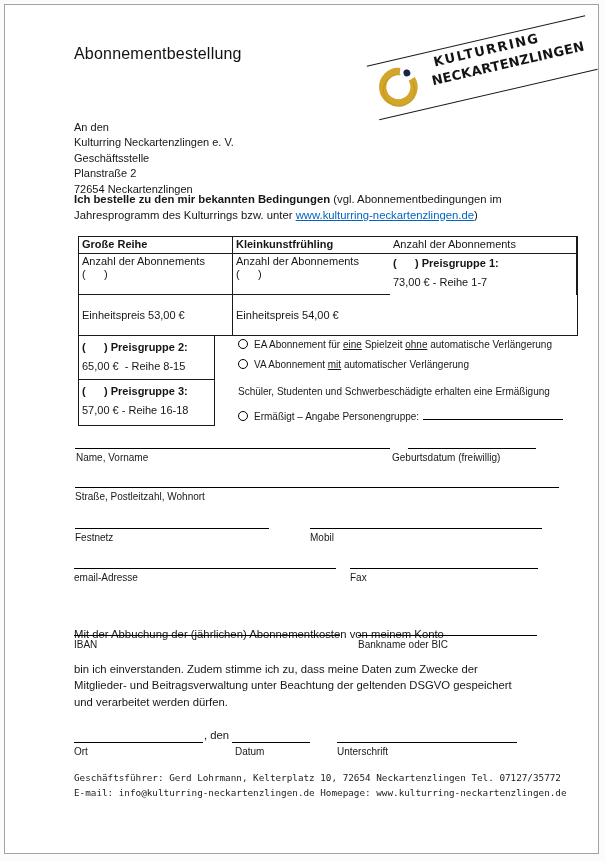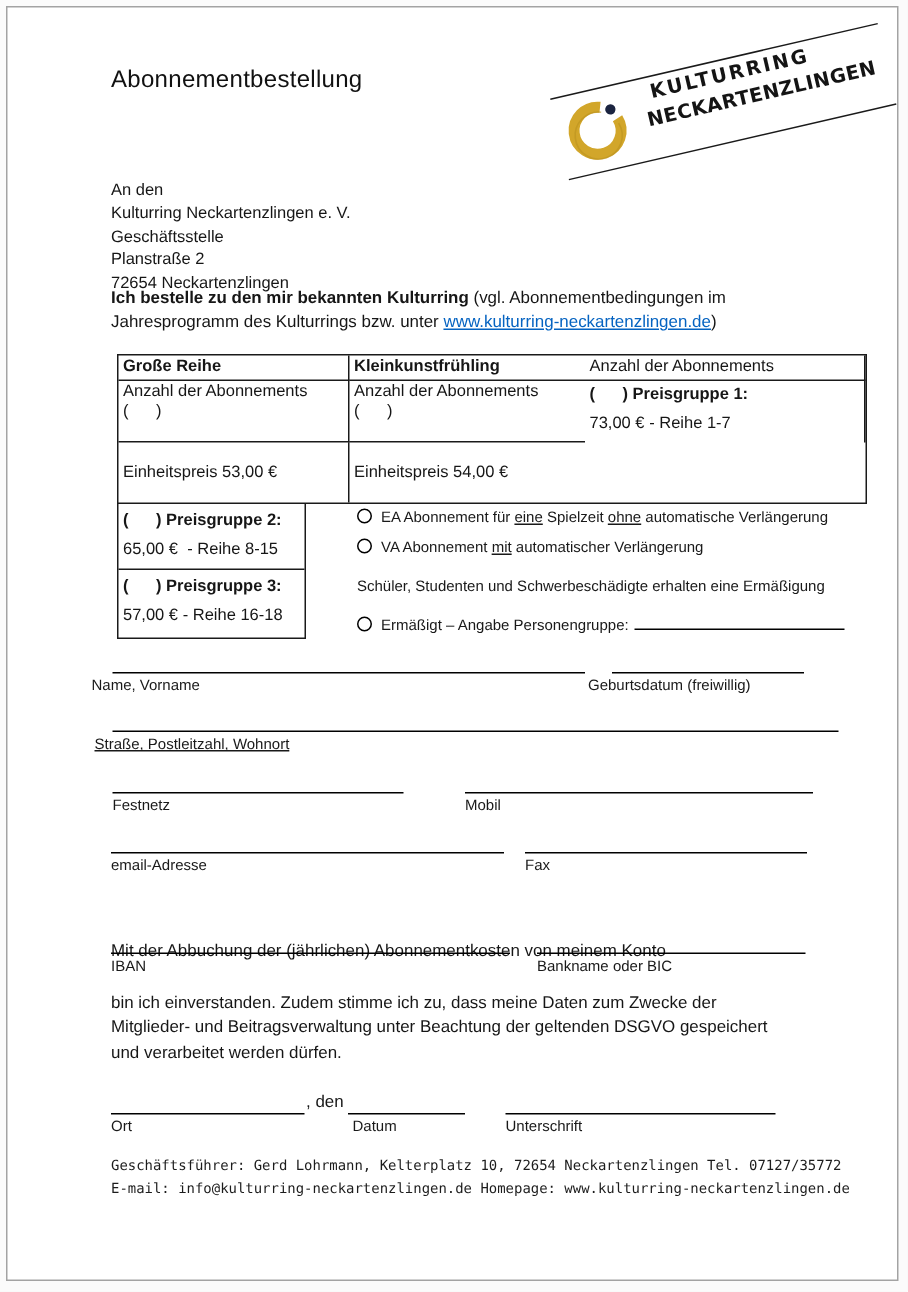--- a/index.html
+++ b/index.html
@@ -32,21 +32,21 @@
 
   
   .tm{left:78px;top:236px;width:500px;display:grid;grid-template-columns:154px 157px 187px;grid-template-rows:17px 41px 40px;border:1px solid #1a1a1a;box-sizing:border-box;}
   .tc{border-right:1px solid #1a1a1a;border-bottom:1px solid #1a1a1a;box-sizing:border-box;padding:1px 3px;font-size:11px;line-height:13px;overflow:hidden;}
   .tc.last{border-right:none;}
   .tc.bot{border-bottom:none;}
   .tc.mid{display:flex;align-items:center;}
   .th{font-weight:bold;}
   .pgl{font-weight:bold;margin-top:2px;}
   .pgp{margin-top:6px;}
-  .te{position:absolute;left:78px;top:336px;width:126px;border:1px solid #1a1a1a;border-top:none;box-sizing:border-box;}
+  .te{position:absolute;left:78px;top:336px;width:137px;border:1px solid #1a1a1a;border-top:none;box-sizing:border-box;}
   .tec{box-sizing:border-box;padding:3px 3px 0 3px;font-size:11px;line-height:13px;}
   .tec1{height:44px;border-bottom:1px solid #1a1a1a;}
   .tec2{height:45px;}
 
   .opt{font-size:10px;line-height:12px;color:#191919;}
   .radio{display:inline-block;width:8px;height:8px;border:1px solid #000;border-radius:50%;margin-right:6px;vertical-align:-1px;background:#fff;}
   .fillline{display:inline-block;width:140px;height:10px;border-bottom:1px solid #000;margin-left:4px;}
 
   .fl{position:absolute;height:0;border-bottom:1px solid #000;}
   .lb{position:absolute;font-size:10px;color:#191919;}
@@ -81,21 +81,21 @@
 
   <div class="abs recipient">
     <div>An den</div>
     <div>Kulturring Neckartenzlingen e. V.</div>
     <div>Geschäftsstelle</div>
     <div>Planstraße 2</div>
     <div>72654 Neckartenzlingen</div>
   </div>
 
   <div class="abs intro">
-    <div class="nowrap"><span class="b">Ich bestelle zu den mir bekannten Kulturring</span><span> (vgl. Abonnementbedingungen im</span></div>
+    <div class="nowrap"><span class="b">Ich bestelle zu den mir bekannten Bedingungen</span><span> (vgl. Abonnementbedingungen im</span></div>
     <div class="nowrap"><span>Jahresprogramm des Kulturrings bzw. unter </span><a class="link">www.kulturring-neckartenzlingen.de</a><span>)</span></div>
   </div>
 
   <div class="abs tm">
     <div class="tc th">Große Reihe</div>
     <div class="tc th last">Kleinkunstfrühling</div>
 
     <div class="tc"><span>Anzahl der Abonnements</span></div>
     <div class="tc"><span>Anzahl der Abonnements</span><br><span class="pre">(      )</span></div>
     <div class="tc last"><span>Anzahl der Abonnements</span><br><span class="pre">(      )</span></div>
@@ -129,25 +129,25 @@
   <div class="abs opt nowrap" style="left:238px;top:359px;">
     <span class="radio"></span><span>VA Abonnement </span><span class="u">mit</span><span> automatischer Verlängerung</span>
   </div>
   <div class="abs opt nowrap" style="left:238px;top:386px;">Schüler, Studenten und Schwerbeschädigte erhalten eine Ermäßigung</div>
   <div class="abs opt nowrap" style="left:238px;top:409px;">
     <span class="radio"></span><span>Ermäßigt – Angabe Personengruppe:</span><span class="fillline"></span>
   </div>
 
   <div class="fl" style="left:75px;top:448px;width:315px;"></div>
   <div class="fl" style="left:408px;top:448px;width:128px;"></div>
-  <div class="lb" style="left:61px;top:452px;">Name, Vorname</div>
+  <div class="lb" style="left:76px;top:452px;">Name, Vorname</div>
   <div class="lb" style="left:392px;top:452px;">Geburtsdatum (freiwillig)</div>
 
   <div class="fl" style="left:75px;top:487px;width:484px;"></div>
-  <div class="lb" style="left:63px;top:491px;text-decoration:underline;">Straße, Postleitzahl, Wohnort</div>
+  <div class="lb" style="left:75px;top:491px;">Straße, Postleitzahl, Wohnort</div>
 
   <div class="fl" style="left:75px;top:528px;width:194px;"></div>
   <div class="fl" style="left:310px;top:528px;width:232px;"></div>
   <div class="lb" style="left:75px;top:532px;">Festnetz</div>
   <div class="lb" style="left:310px;top:532px;">Mobil</div>
 
   <div class="fl" style="left:74px;top:568px;width:262px;"></div>
   <div class="fl" style="left:350px;top:568px;width:188px;"></div>
   <div class="lb" style="left:74px;top:572px;">email-Adresse</div>
   <div class="lb" style="left:350px;top:572px;">Fax</div>

